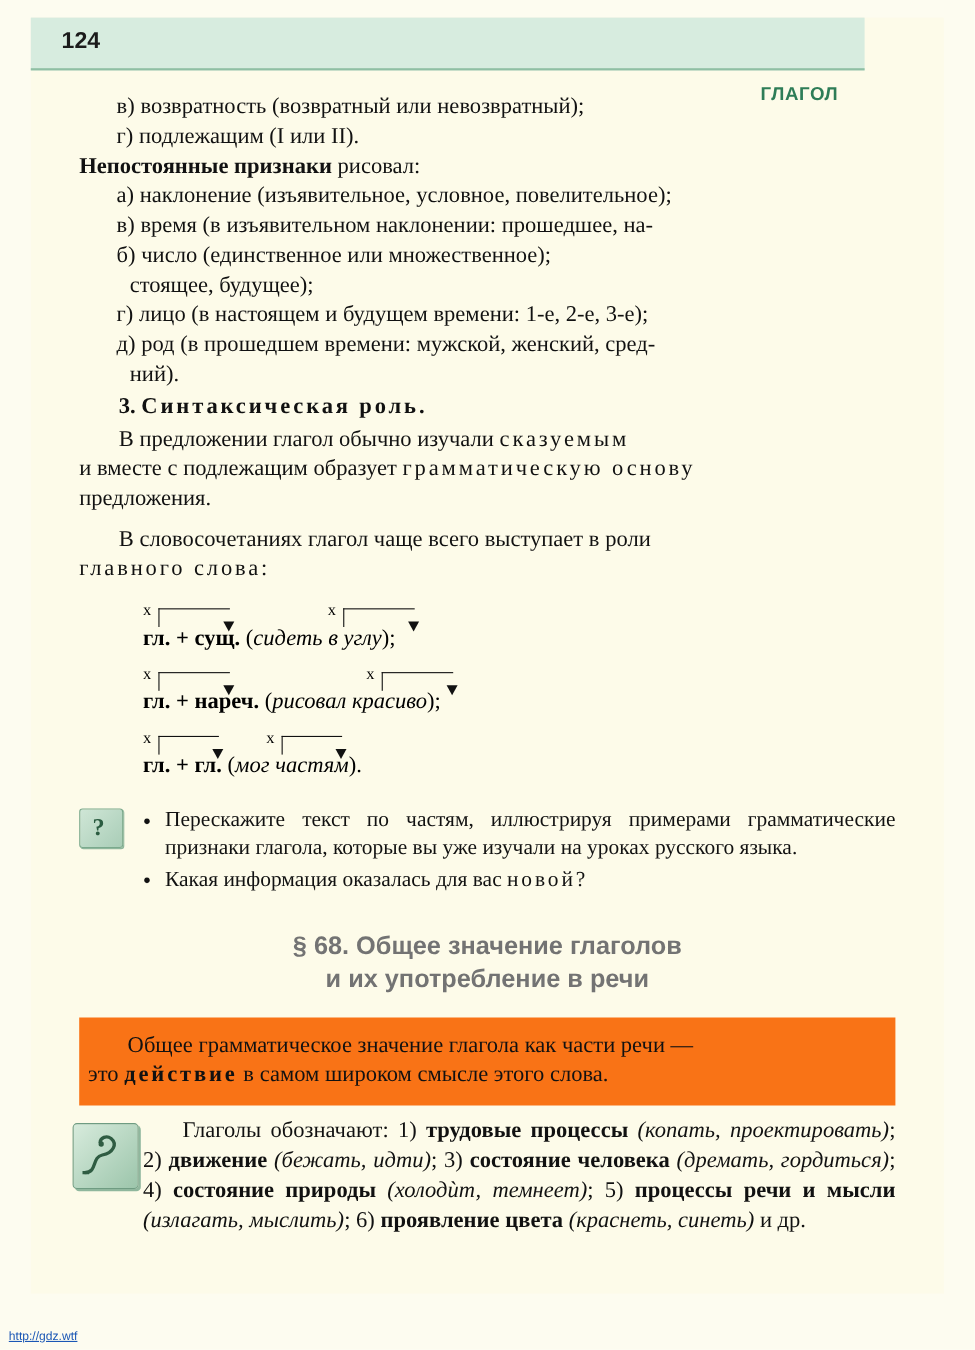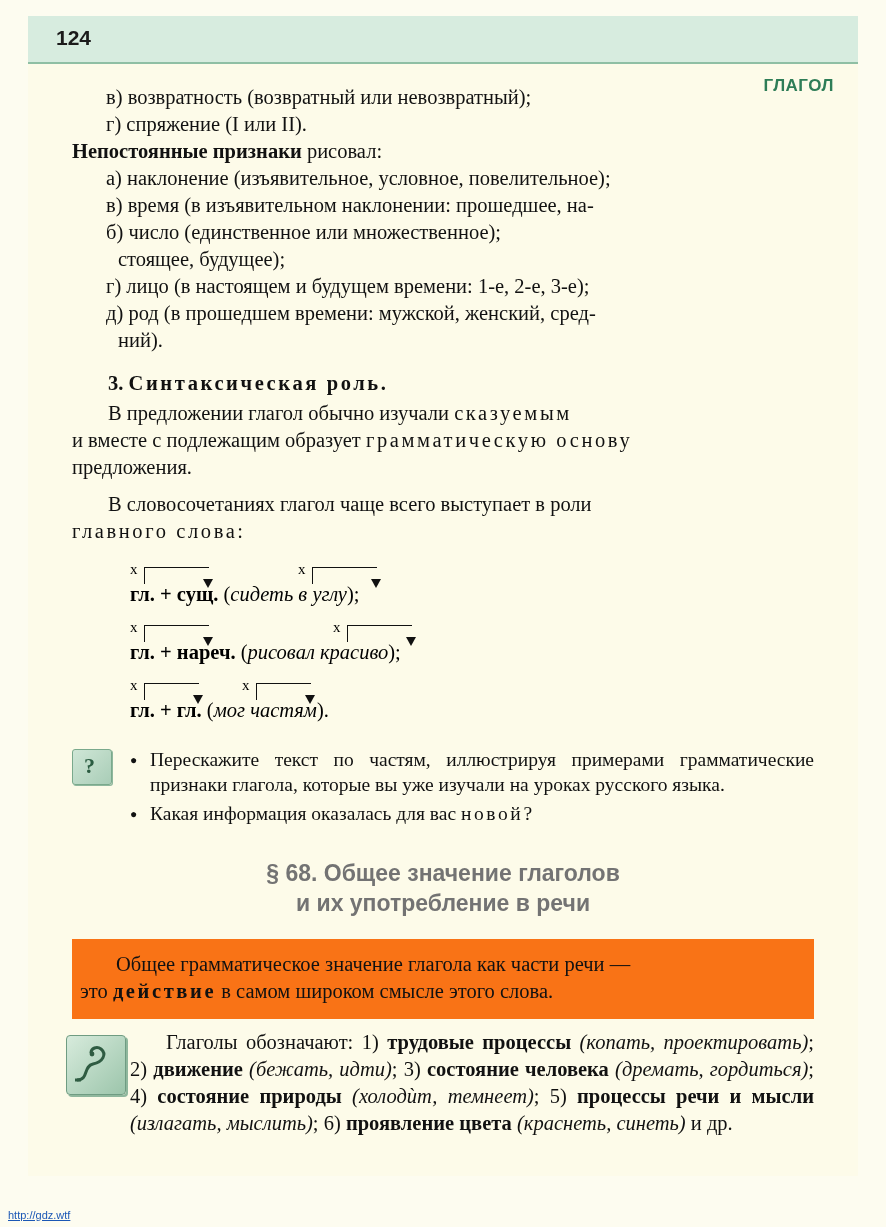--- a/index.html
+++ b/index.html
@@ -27,21 +27,21 @@
     left: 28px;
     top: 16px;
     width: 830px;
     height: 1160px;
     background: #fdfbe9;
   }
   .header-band {
     position: absolute;
     left: 0px;
     top: 0px;
-    width: 830px;
+    width: 758px;
     height: 46px;
     background: #d7ecdf;
     border-bottom: 2px solid #8fbfa4;
   }
   .header-inner {
     position: relative;
     width: 100%;
     height: 100%;
   }
   .page-number {
@@ -233,33 +233,33 @@
     <div class="header-band">
       <div class="header-inner">
         <div class="page-number">124</div>
         <div class="header-title">ГЛАГОЛ</div>
       </div>
     </div>
 
     <div class="content">
 
       <p class="li">в) возвратность (возвратный или невозвратный);</p>
-      <p class="li">г) спряжение (I или II).</p>
+      <p class="li">г) подлежащим (I или II).</p>
 
       <p><b>Непостоянные признаки</b><span> рисовал:</span></p>
 
       <p class="li">а) наклонение (изъявительное, условное, повелительное);</p>
       <p class="li">в) время (в изъявительном наклонении: прошедшее, на-</p>
       <p class="li">б) число (единственное или множественное);</p>
       <p class="li2">стоящее, будущее);</p>
       <p class="li">г) лицо (в настоящем и будущем времени: 1-е, 2-е, 3-е);</p>
       <p class="li">д) род (в прошедшем времени: мужской, женский, сред-</p>
       <p class="li2">ний).</p>
 
-      <p class="ind" style="margin-top:16px;"><b>3. </b><b class="sp">Синтаксическая роль.</b></p>
+      <p class="ind" style="margin-top:2px;"><b>3. </b><b class="sp">Синтаксическая роль.</b></p>
 
       <p class="ind" style="margin-top:2px;"><span>В предложении глагол обычно изучали </span><span class="sp">сказуемым</span></p>
       <p><span>и вместе с подлежащим образует </span><span class="sp">грамматическую основу</span></p>
       <p>предложения.</p>
 
       <p class="ind" style="margin-top:10px;">В словосочетаниях глагол чаще всего выступает в роли</p>
       <p class="sp">главного слова:</p>
 
       <div class="scheme">
 

